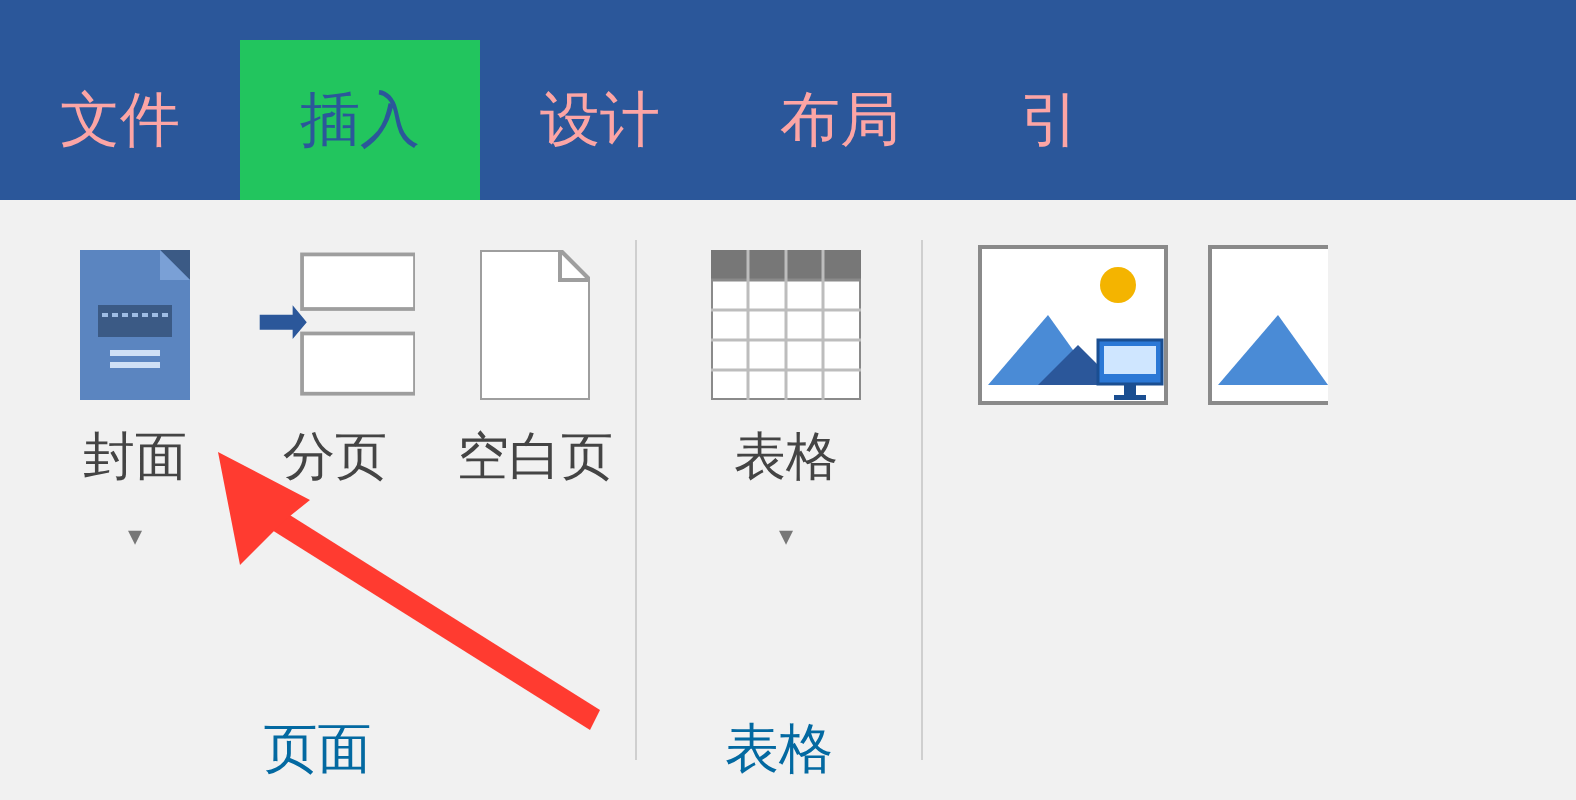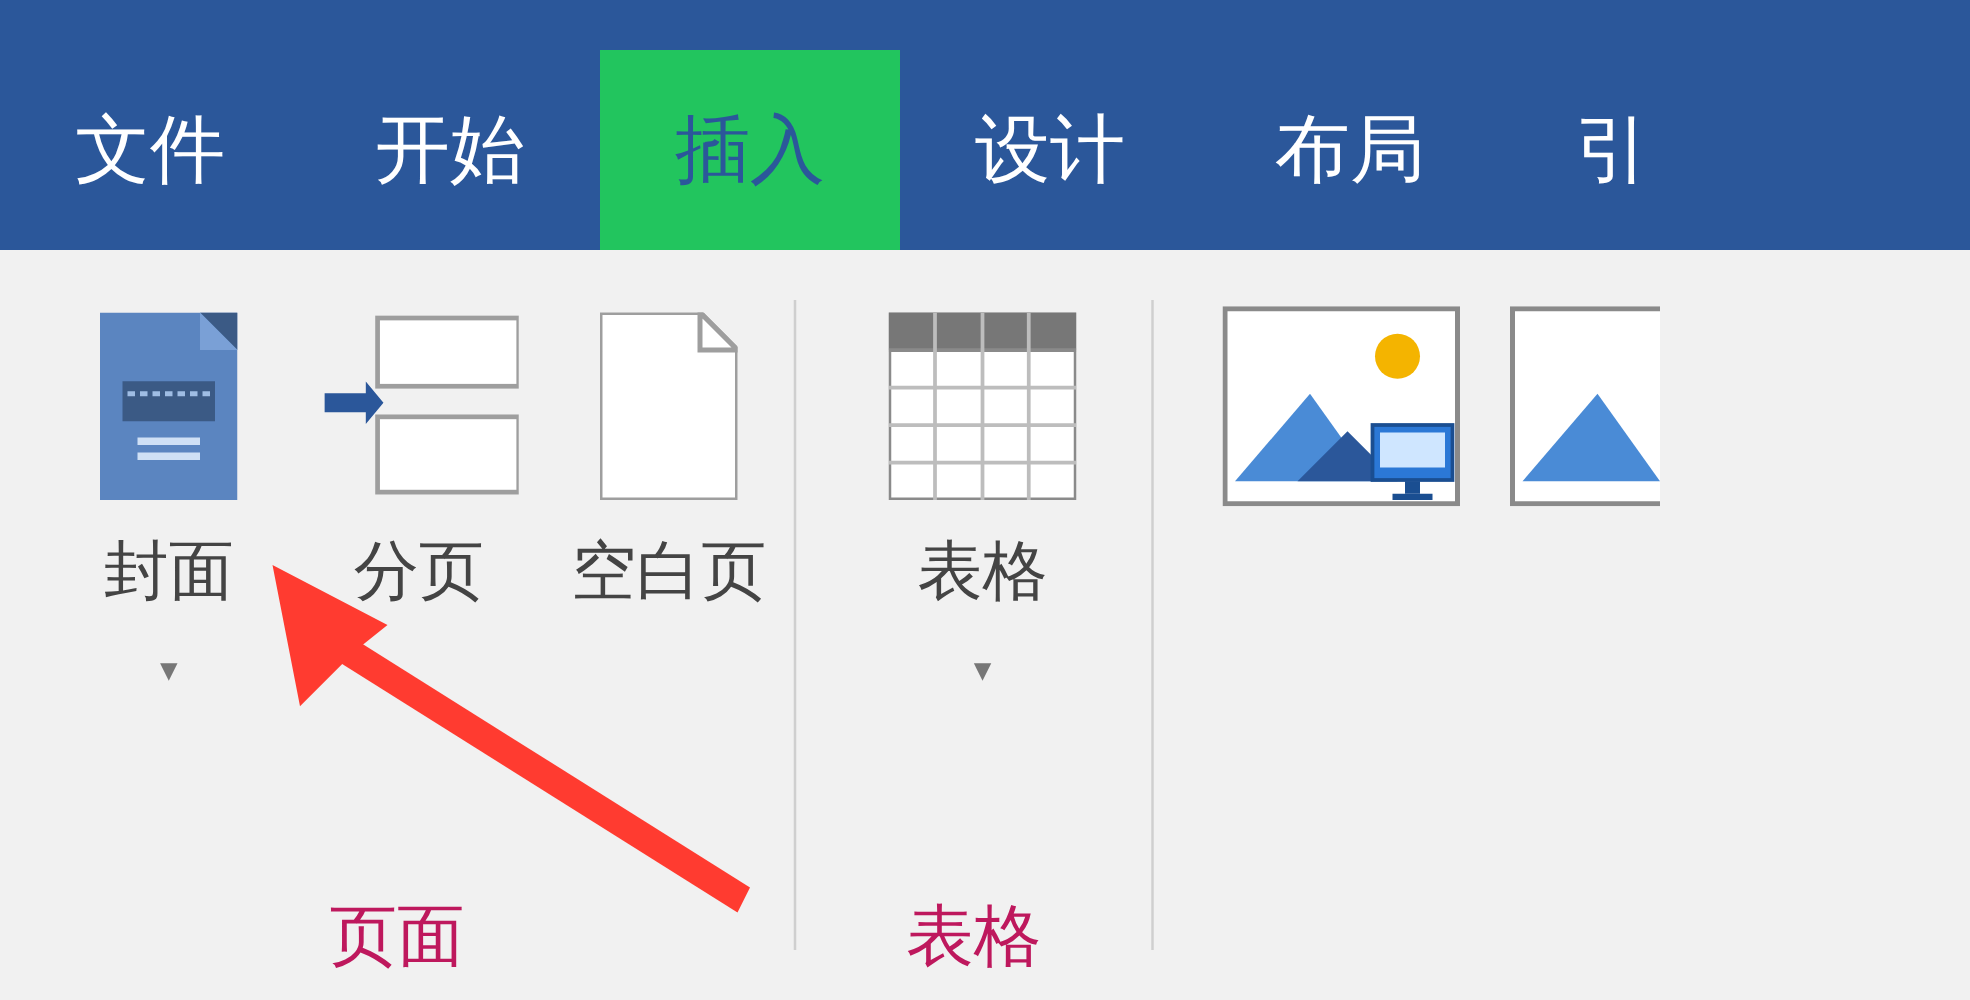--- a/index.html
+++ b/index.html
@@ -11,21 +11,21 @@
     overflow: hidden;
   }
   .tabbar {
     width: 100%;
     height: 200px;
     background: #2b579a;
     display: flex;
     align-items: flex-end;
   }
   .tab {
-    color: #ffffff;
+    color: #fca5a5;
     font-size: 60px;
     padding: 0 60px;
     height: 160px;
     line-height: 160px;
     cursor: pointer;
     white-space: nowrap;
   }
   .tab.active {
     background: #22c55e;
     color: #2b579a;
@@ -77,21 +77,21 @@
     color: #777;
     margin-top: 30px;
     line-height: 1;
   }
   .group-caption {
     position: absolute;
     bottom: 14px;
     left: 0;
     right: 0;
     text-align: center;
-    color: #be185d;
+    color: #0369a1;
     font-size: 54px;
   }
   .sep {
     width: 2px;
     background: #cfcfcf;
     margin-top: 40px;
     height: 520px;
   }
   
   .arrow-overlay {
@@ -99,21 +99,20 @@
     pointer-events: none;
     left: 0; top: 0;
     width: 100%; height: 100%;
   }
 </style>
 </head>
 <body>
 
 <div class="tabbar">
   <div class="tab">文件</div>
-  <div class="tab">开始</div>
   <div class="tab active">插入</div>
   <div class="tab">设计</div>
   <div class="tab">布局</div>
   <div class="tab">引</div>
 </div>
 
 <div class="ribbon">
 
   <div class="group" style="padding-left:55px;">
     <div class="group-row">

